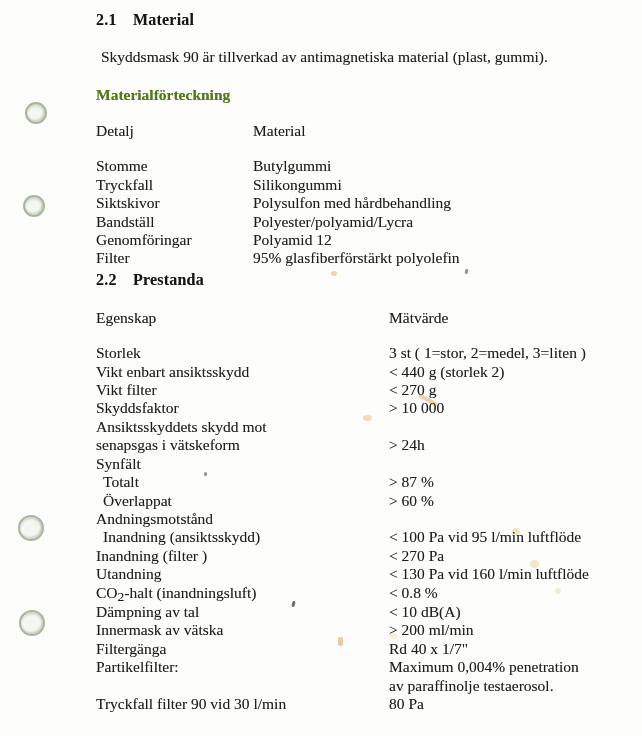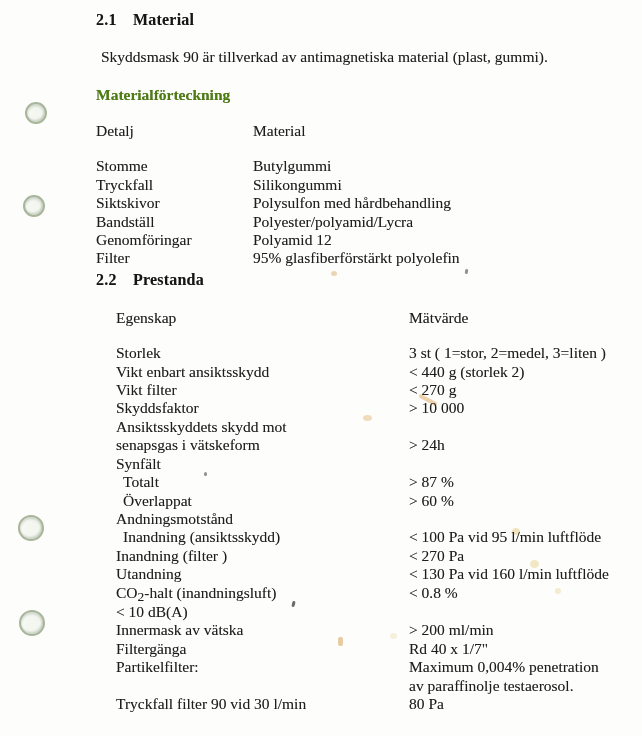--- a/index.html
+++ b/index.html
@@ -40,21 +40,21 @@
     line-height: 16px;
     color: #4d7c0f;
   }
   .table { font-size: 15.5px; }
   .table .trow {
     display: grid;
     line-height: 18.4px;
     white-space: nowrap;
   }
   .material .trow  { grid-template-columns: 157px auto; }
-  .prestanda .trow { grid-template-columns: 293px auto; margin-left: 20px; }
+  .prestanda .trow { grid-template-columns: 293px auto; }
   .thead { margin-bottom: 17px; }
   .material  { margin-top: 19px; }
   .heading-2 { margin-top: 4px; }
   .prestanda { margin-top: 21px; }
   .cell.label.indent { padding-left: 7px; }
   .subscript { position: relative; top: 3px; font-size: 13.5px; }
 
   
   .hole {
     position: absolute;
@@ -208,20 +208,21 @@
         </div>
         <div class="trow">
           <div class="cell label">Utandning</div>
           <div class="cell value">&lt; 130 Pa vid 160 l/min luftflöde</div>
         </div>
         <div class="trow">
           <div class="cell label"><span>CO</span><span class="subscript">2</span><span>-halt (inandningsluft)</span></div>
           <div class="cell value">&lt; 0.8 %</div>
         </div>
         <div class="trow">
+          <div class="cell label">Dämpning av tal</div>
           <div class="cell value">&lt; 10 dB(A)</div>
         </div>
         <div class="trow">
           <div class="cell label">Innermask av vätska</div>
           <div class="cell value">&gt; 200 ml/min</div>
         </div>
         <div class="trow">
           <div class="cell label">Filtergänga</div>
           <div class="cell value">Rd 40 x 1/7"</div>
         </div>

